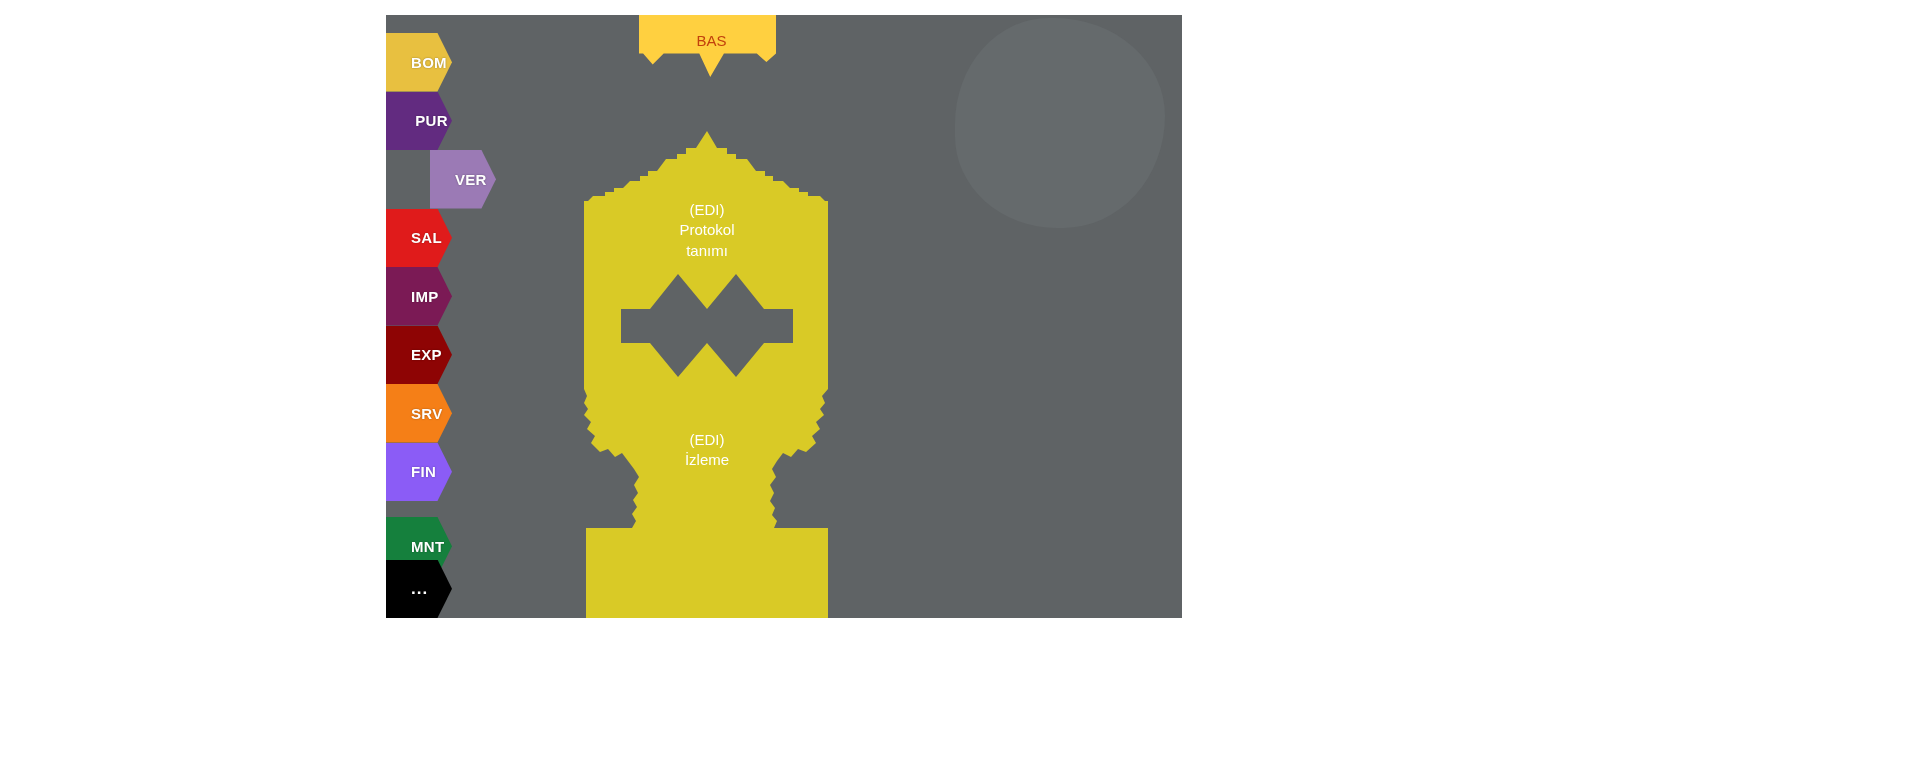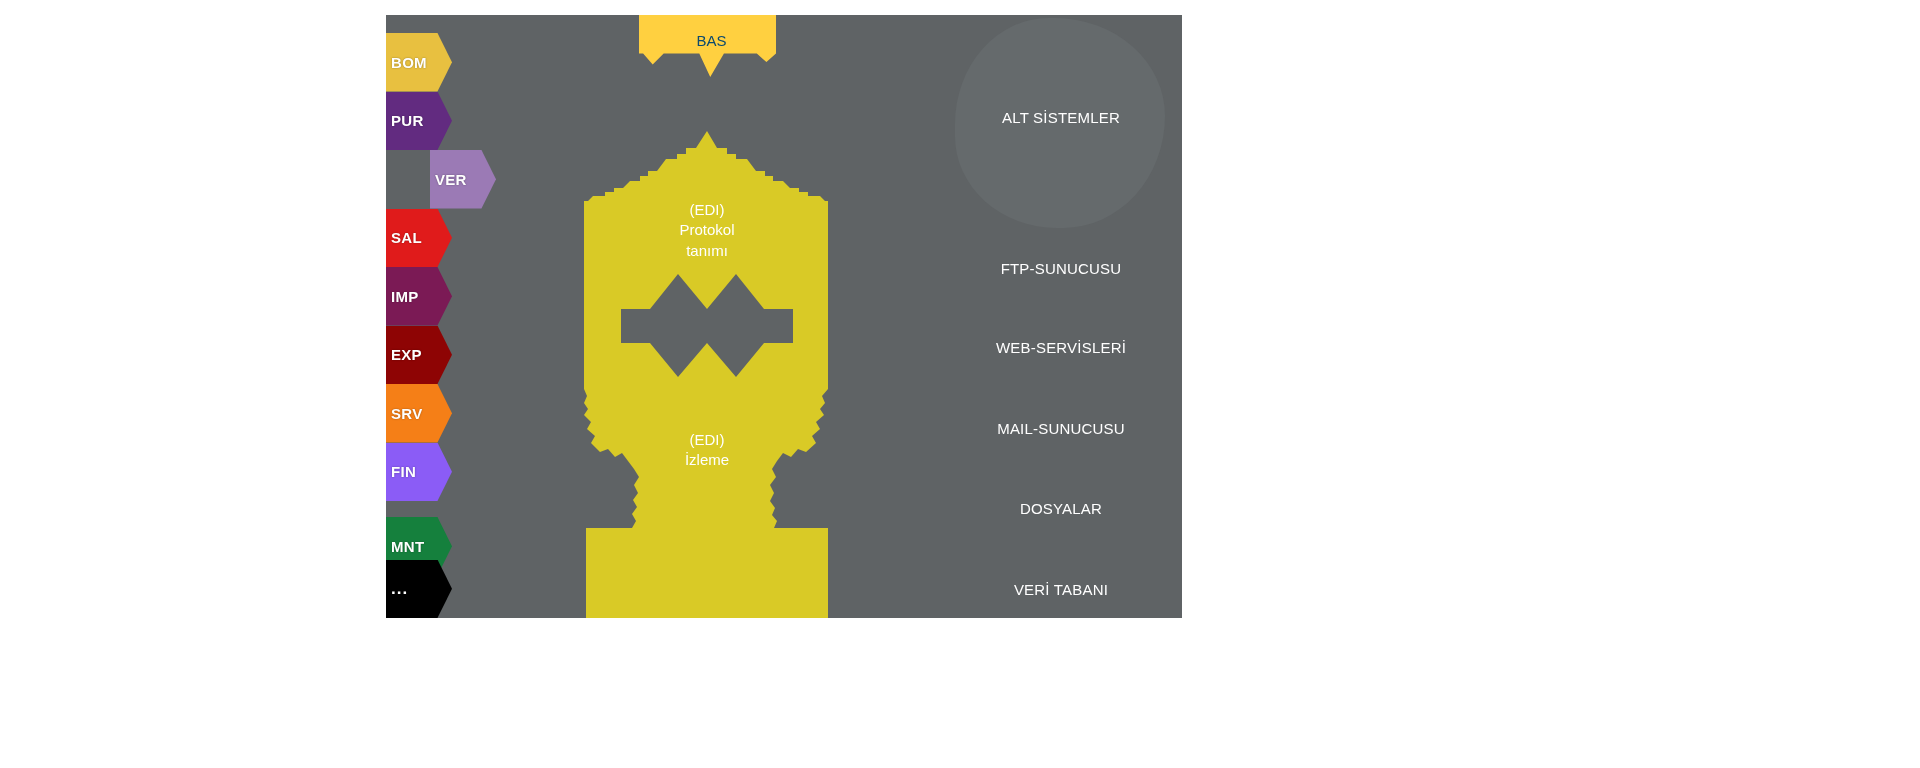--- a/index.html
+++ b/index.html
@@ -46,21 +46,21 @@
     position: absolute;
     left: 0;
     width: 66px;
     height: 58.5px;
     -webkit-clip-path: polygon(0 0, 78% 0, 100% 50%, 78% 100%, 0 100%);
     clip-path: polygon(0 0, 78% 0, 100% 50%, 78% 100%, 0 100%);
     display: flex;
     align-items: center;
     justify-content: flex-start;
     box-sizing: border-box;
-    padding-left: 5px;
+    padding-left: 25px;
   }
   .chev .lbl {
     color: #ffffff;
     font-size: 15px;
     font-weight: 700;
     letter-spacing: .3px;
     line-height: 1;
     white-space: nowrap;
     text-shadow: 0 0 2px rgba(0,0,0,.35);
   }
@@ -79,21 +79,21 @@
         62% 62%, 52% 100%, 44% 62%, 18% 62%, 10% 80%, 3% 62%, 0 62%);
     clip-path: polygon(
         0 0, 100% 0, 100% 62%, 93% 76%, 86% 62%,
         62% 62%, 52% 100%, 44% 62%, 18% 62%, 10% 80%, 3% 62%, 0 62%);
   }
   .bas .lbl {
     position: absolute;
     left: 0; right: 0;
     top: 17px;
     text-align: center;
-    color: #0c4a6e;
+    color: #c2410c;
     font-size: 15px;
     font-weight: 400;
     margin-left: 8px;
   }
 
   
   .blob-wrap {
     position: absolute;
     left: 584px;
     top: 131px;
@@ -152,21 +152,21 @@
 <div id="canvas">
 
   <div class="panel"></div>
 
   <div class="ghost"></div>
 
   <div class="sidebar" id="sidebar">
       <div class="chev" style="background: rgb(232, 192, 64); top: 0px;">
         <span class="lbl">BOM</span>
       </div>
-      <div class="chev" style="background: rgb(98, 43, 128); top: 58.5px;">
+      <div class="chev" style="background: rgb(98, 43, 128); top: 58.5px; justify-content: center;">
         <span class="lbl">PUR</span>
       </div>
       <div class="chev" style="background: rgb(155, 122, 181); top: 117px; margin-left: 44px;">
         <span class="lbl">VER</span>
       </div>
       <div class="chev" style="background: rgb(224, 27, 27); top: 175.5px;">
         <span class="lbl">SAL</span>
       </div>
       <div class="chev" style="background: rgb(123, 26, 85); top: 234px;">
         <span class="lbl">IMP</span>
@@ -230,22 +230,14 @@
       <div>Protokol</div>
       <div>tanımı</div>
     </div>
 
     <div class="blob-txt bot">
       <div>(EDI)</div>
       <div>İzleme</div>
     </div>
   </div>
 
-  <div class="rightcol" id="rightcol">
-      <div class="rlabel" style="top: 94px;">ALT SİSTEMLER</div>
-      <div class="rlabel" style="top: 245px;">FTP-SUNUCUSU</div>
-      <div class="rlabel" style="top: 324px;">WEB-SERVİSLERİ</div>
-      <div class="rlabel" style="top: 405px;">MAIL-SUNUCUSU</div>
-      <div class="rlabel" style="top: 485px;">DOSYALAR</div>
-      <div class="rlabel" style="top: 566px;">VERİ TABANI</div>
-    </div>
 
 </div>
 
 </body></html>

